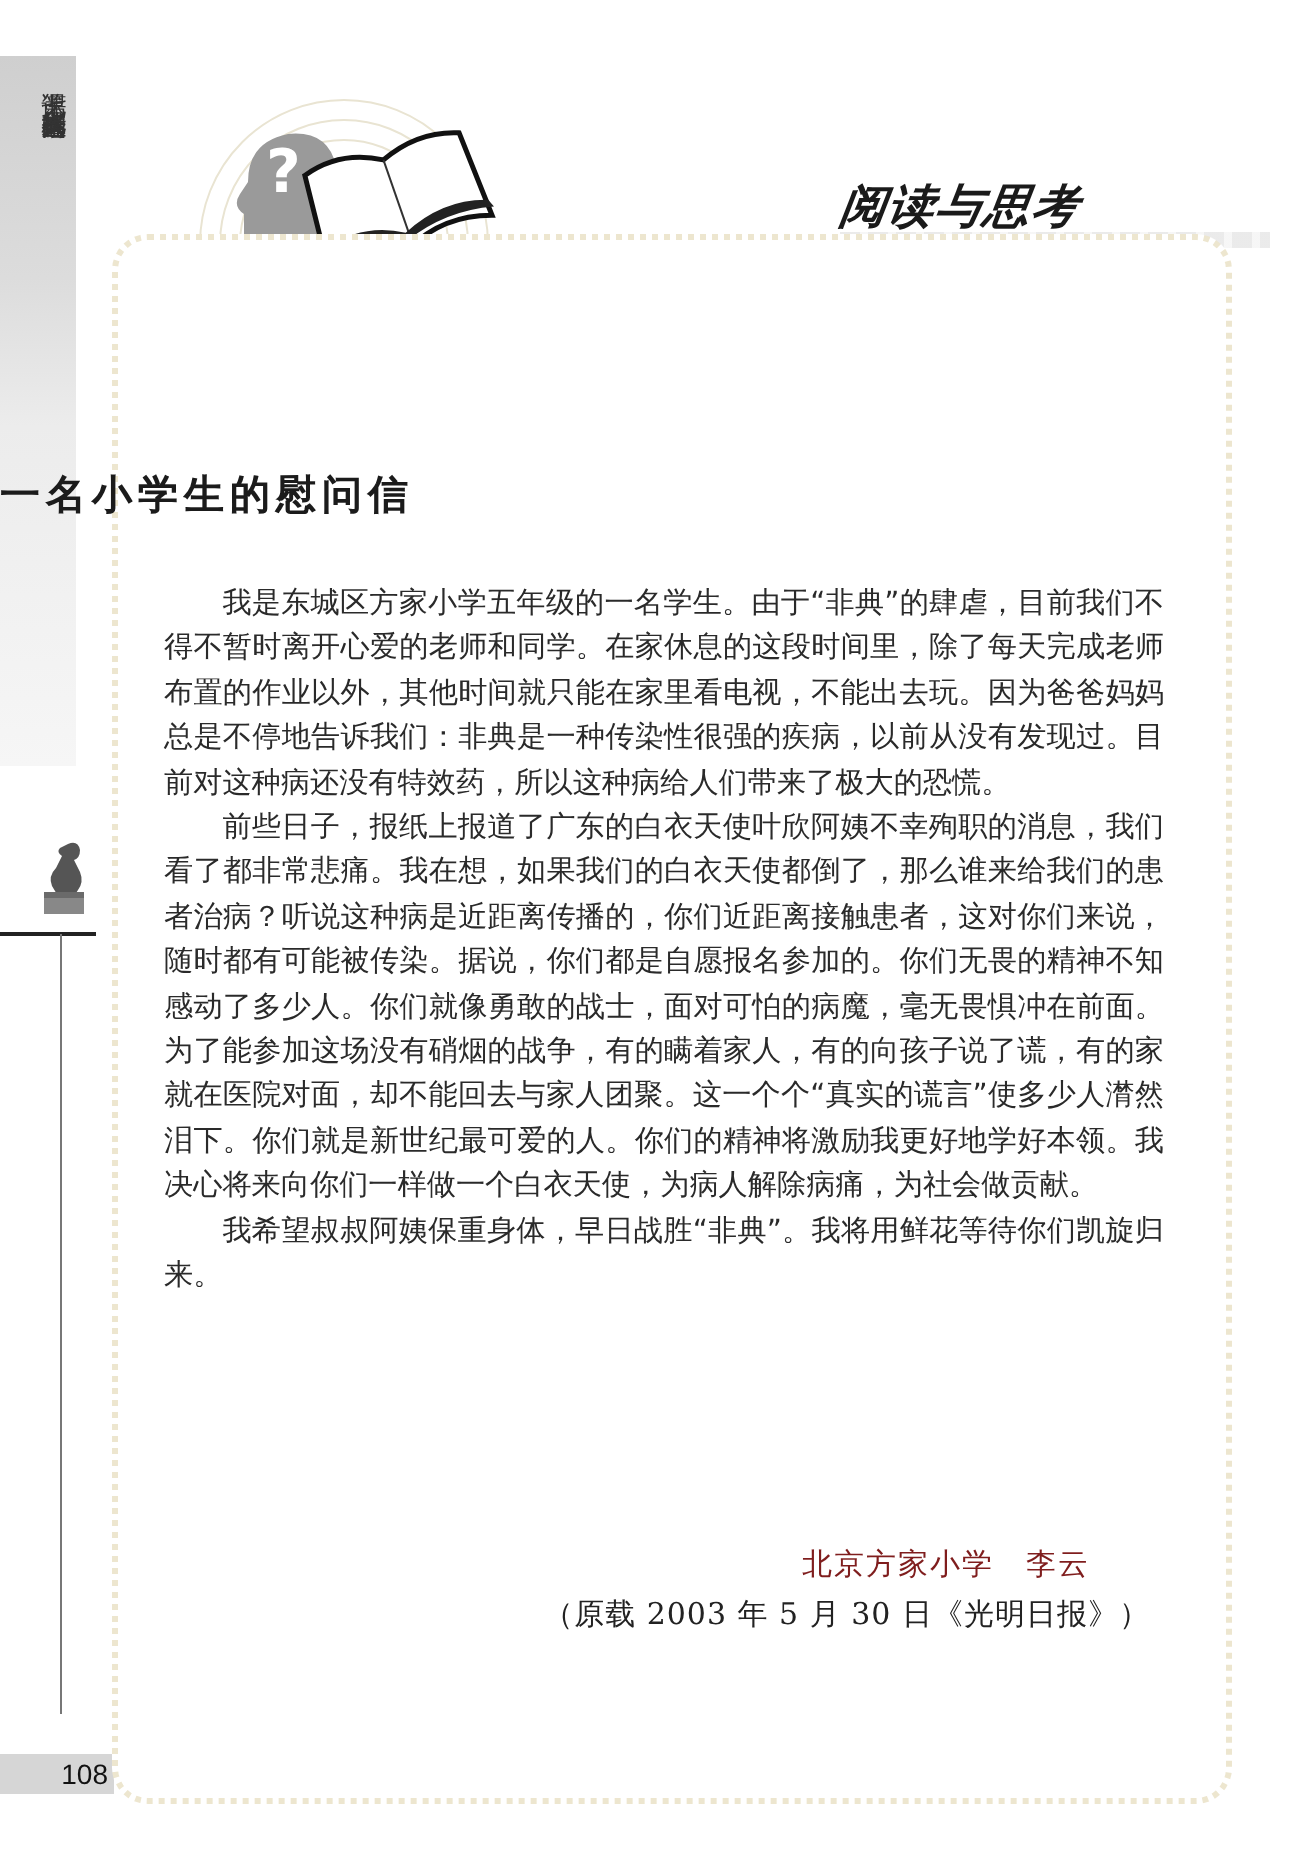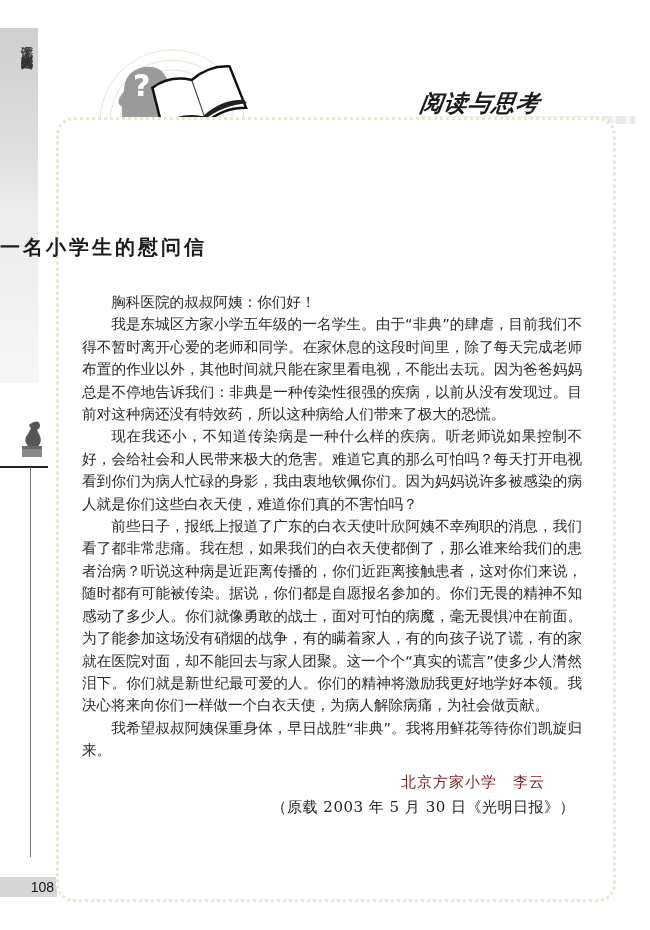--- a/index.html
+++ b/index.html
@@ -119,21 +119,19 @@
 </svg>
 
 <div class="section-title">阅读与思考</div>
 <div class="faded-line"></div>
 
 <div class="card"></div>
 
 <div class="letter-title">一名小学生的慰问信</div>
 
 <div class="letter-body">
-  <p>胸科医院的叔叔阿姨：你们好！</p>
   <p>我是东城区方家小学五年级的一名学生。由于“非典”的肆虐，目前我们不得不暂时离开心爱的老师和同学。在家休息的这段时间里，除了每天完成老师布置的作业以外，其他时间就只能在家里看电视，不能出去玩。因为爸爸妈妈总是不停地告诉我们：非典是一种传染性很强的疾病，以前从没有发现过。目前对这种病还没有特效药，所以这种病给人们带来了极大的恐慌。</p>
-  <p>现在我还小，不知道传染病是一种什么样的疾病。听老师说如果控制不好，会给社会和人民带来极大的危害。难道它真的那么可怕吗？每天打开电视看到你们为病人忙碌的身影，我由衷地钦佩你们。因为妈妈说许多被感染的病人就是你们这些白衣天使，难道你们真的不害怕吗？</p>
   <p>前些日子，报纸上报道了广东的白衣天使叶欣阿姨不幸殉职的消息，我们看了都非常悲痛。我在想，如果我们的白衣天使都倒了，那么谁来给我们的患者治病？听说这种病是近距离传播的，你们近距离接触患者，这对你们来说，随时都有可能被传染。据说，你们都是自愿报名参加的。你们无畏的精神不知感动了多少人。你们就像勇敢的战士，面对可怕的病魔，毫无畏惧冲在前面。为了能参加这场没有硝烟的战争，有的瞒着家人，有的向孩子说了谎，有的家就在医院对面，却不能回去与家人团聚。这一个个“真实的谎言”使多少人潸然泪下。你们就是新世纪最可爱的人。你们的精神将激励我更好地学好本领。我决心将来向你们一样做一个白衣天使，为病人解除病痛，为社会做贡献。</p>
   <p>我希望叔叔阿姨保重身体，早日战胜“非典”。我将用鲜花等待你们凯旋归来。</p>
 </div>
 
 <div class="signature">北京方家小学　李云</div>
 <div class="source">（原载 2003 年 5 月 30 日《光明日报》）</div>
 
 </body></html>

